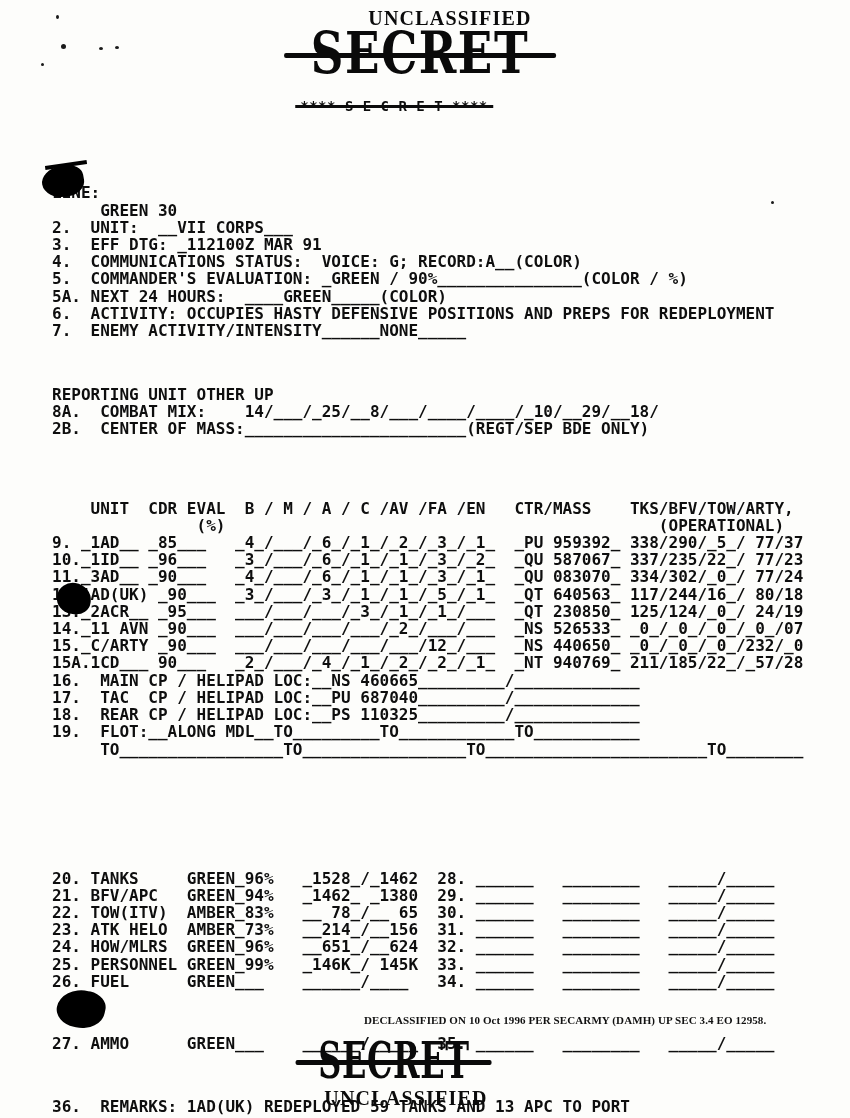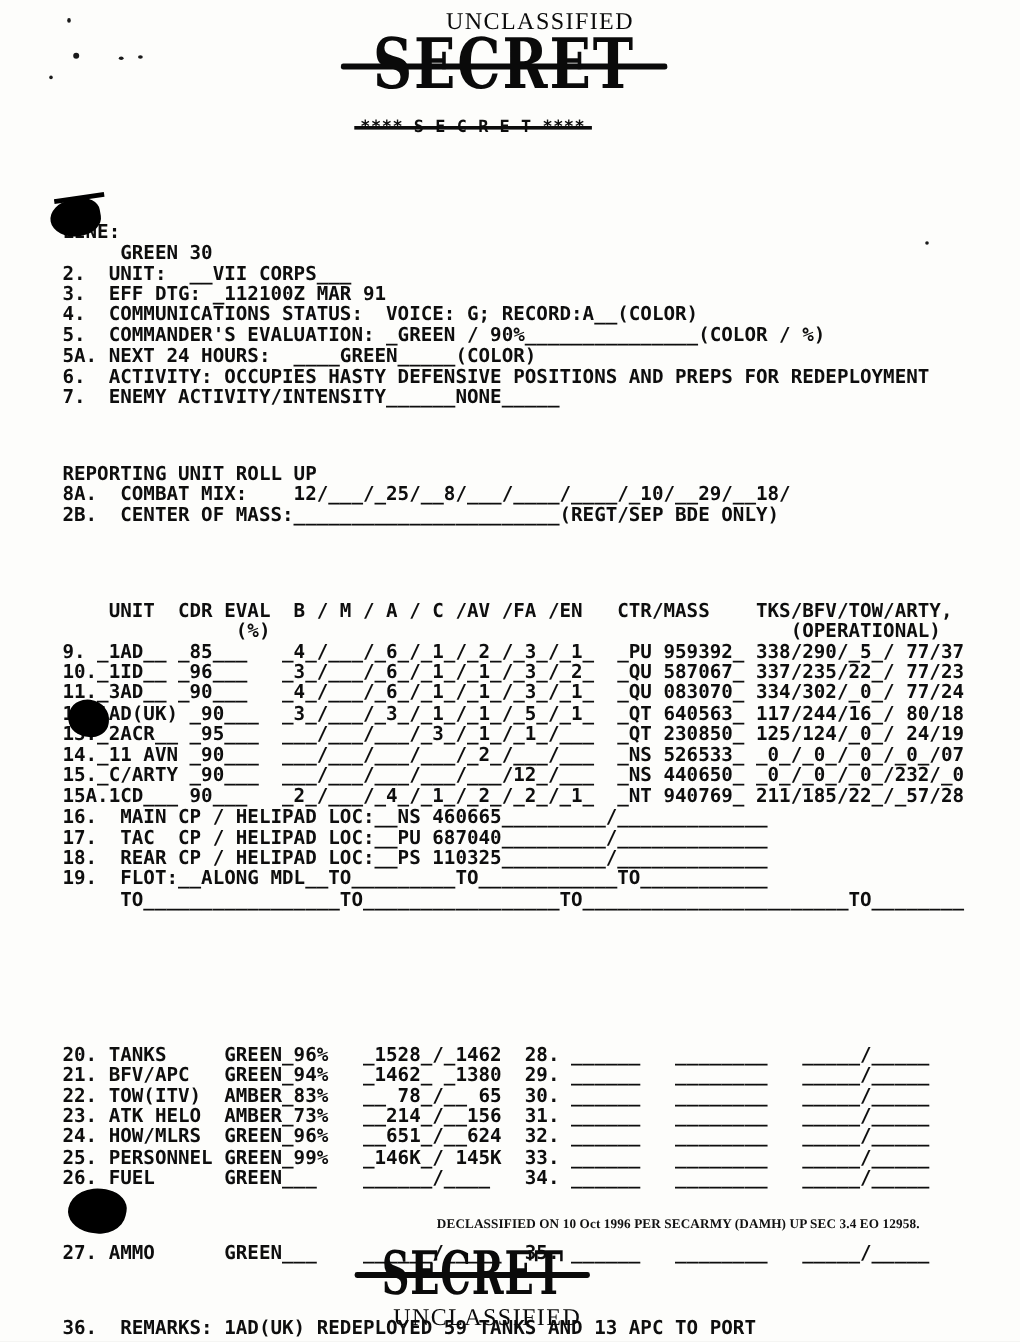--- a/index.html
+++ b/index.html
@@ -7,21 +7,21 @@
 
   
   .body{position:absolute;left:52px;top:150px;font:700 16px/17.2px "DejaVu Sans Mono",monospace;
         white-space:pre;color:#0e0e0e;}
   .blk{margin:0;}
   .g12{margin-top:12px}.g10{margin-top:28px}.g15{margin-top:15px}.g11{margin-top:11px}
   .ln{white-space:pre;}
 
   
   .unc{position:absolute;transform:translateX(-50%);font-family:"Liberation Serif","DejaVu Serif",serif;
-       font-weight:400;font-size:20px;letter-spacing:1.2px;color:#0b0b0b;}
+       font-weight:700;font-size:20px;letter-spacing:1.2px;color:#0b0b0b;}
   .unc-top{left:450px;top:7px;}
   .unc-bottom{left:406px;top:1087px;}
 
   .stamp{position:absolute;transform:translateX(-50%);font-family:"DejaVu Serif","Liberation Serif",serif;
          font-weight:900;color:#0a0a0a;text-align:center;}
   .stamp .stxt{display:inline-block;}
   .stamp-top{left:420px;top:24px;font-size:58px;line-height:58px;}
   .stamp-top .stxt{transform:scaleX(0.78);letter-spacing:2px;}
   .stamp-bottom{left:394px;top:1036px;font-size:50px;line-height:50px;}
   .stamp-bottom .stxt{transform:scaleX(0.64);letter-spacing:1px;}
@@ -72,21 +72,21 @@
   </div>
 
   <div class="struckline">
     <span>**** S E C R E T ****</span>
     <span class="bar"></span>
   </div>
 
 
   <div class="body">
     <div class="blk"><div class="ln">LINE:</div><div class="ln">     GREEN 30</div><div class="ln">2.  UNIT:  __VII CORPS___</div><div class="ln">3.  EFF DTG: _112100Z MAR 91</div><div class="ln">4.  COMMUNICATIONS STATUS:  VOICE: G; RECORD:A__(COLOR)</div><div class="ln">5.  COMMANDER'S EVALUATION: _GREEN / 90%_______________(COLOR / %)</div><div class="ln">5A. NEXT 24 HOURS:  ____GREEN_____(COLOR)</div><div class="ln">6.  ACTIVITY: OCCUPIES HASTY DEFENSIVE POSITIONS AND PREPS FOR REDEPLOYMENT</div><div class="ln">7.  ENEMY ACTIVITY/INTENSITY______NONE_____</div></div>
-    <div class="blk g12"><div class="ln">REPORTING UNIT ROLL UP</div><div class="ln">8A.  COMBAT MIX:    12/___/_25/__8/___/____/____/_10/__29/__18/</div><div class="ln">2B.  CENTER OF MASS:_______________________(REGT/SEP BDE ONLY)</div></div>
+    <div class="blk g12"><div class="ln">REPORTING UNIT OTHER UP</div><div class="ln">8A.  COMBAT MIX:    14/___/_25/__8/___/____/____/_10/__29/__18/</div><div class="ln">2B.  CENTER OF MASS:_______________________(REGT/SEP BDE ONLY)</div></div>
     <div class="blk g10"><div class="ln">    UNIT  CDR EVAL  B / M / A / C /AV /FA /EN   CTR/MASS    TKS/BFV/TOW/ARTY,</div><div class="ln">               (%)                                             (OPERATIONAL)</div><div class="ln">9. _1AD__ _85___   _4_/___/_6_/_1_/_2_/_3_/_1_  _PU 959392_ 338/290/_5_/ 77/37</div><div class="ln">10._1ID__ _96___   _3_/___/_6_/_1_/_1_/_3_/_2_  _QU 587067_ 337/235/22_/ 77/23</div><div class="ln">11._3AD__ _90___   _4_/___/_6_/_1_/_1_/_3_/_1_  _QU 083070_ 334/302/_0_/ 77/24</div><div class="ln">12.1AD(UK) _90___  _3_/___/_3_/_1_/_1_/_5_/_1_  _QT 640563_ 117/244/16_/ 80/18</div><div class="ln">13._2ACR__ _95___  ___/___/___/_3_/_1_/_1_/___  _QT 230850_ 125/124/_0_/ 24/19</div><div class="ln">14._11 AVN _90___  ___/___/___/___/_2_/___/___  _NS 526533_ _0_/_0_/_0_/_0_/07</div><div class="ln">15._C/ARTY _90___  ___/___/___/___/___/12_/___  _NS 440650_ _0_/_0_/_0_/232/_0</div><div class="ln">15A.1CD___ 90___   _2_/___/_4_/_1_/_2_/_2_/_1_  _NT 940769_ 211/185/22_/_57/28</div><div class="ln">16.  MAIN CP / HELIPAD LOC:__NS 460665_________/_____________</div><div class="ln">17.  TAC  CP / HELIPAD LOC:__PU 687040_________/_____________</div><div class="ln">18.  REAR CP / HELIPAD LOC:__PS 110325_________/_____________</div><div class="ln">19.  FLOT:__ALONG MDL__TO_________TO____________TO___________</div><div class="ln">     TO_________________TO_________________TO_______________________TO________</div></div>
     <div class="blk g15"></div>
     <div class="blk g10"><div class="ln">20. TANKS     GREEN_96%   _1528_/_1462  28. ______   ________   _____/_____</div><div class="ln">21. BFV/APC   GREEN_94%   _1462_ _1380  29. ______   ________   _____/_____</div><div class="ln">22. TOW(ITV)  AMBER_83%   __ 78_/__ 65  30. ______   ________   _____/_____</div><div class="ln">23. ATK HELO  AMBER_73%   __214_/__156  31. ______   ________   _____/_____</div><div class="ln">24. HOW/MLRS  GREEN_96%   __651_/__624  32. ______   ________   _____/_____</div><div class="ln">25. PERSONNEL GREEN_99%   _146K_/ 145K  33. ______   ________   _____/_____</div><div class="ln">26. FUEL      GREEN___    ______/____   34. ______   ________   _____/_____</div></div>
     <div class="blk g11"><div class="ln">27. AMMO      GREEN___    ______/_____  35. ______   ________   _____/_____</div></div>
     <div class="blk g11"><div class="ln">36.  REMARKS: 1AD(UK) REDEPLOYED 59 TANKS AND 13 APC TO PORT</div></div>
     
   </div>
 
   <div class="declass">DECLASSIFIED ON 10 Oct 1996 PER SECARMY (DAMH) UP SEC 3.4 EO 12958.</div>
 

